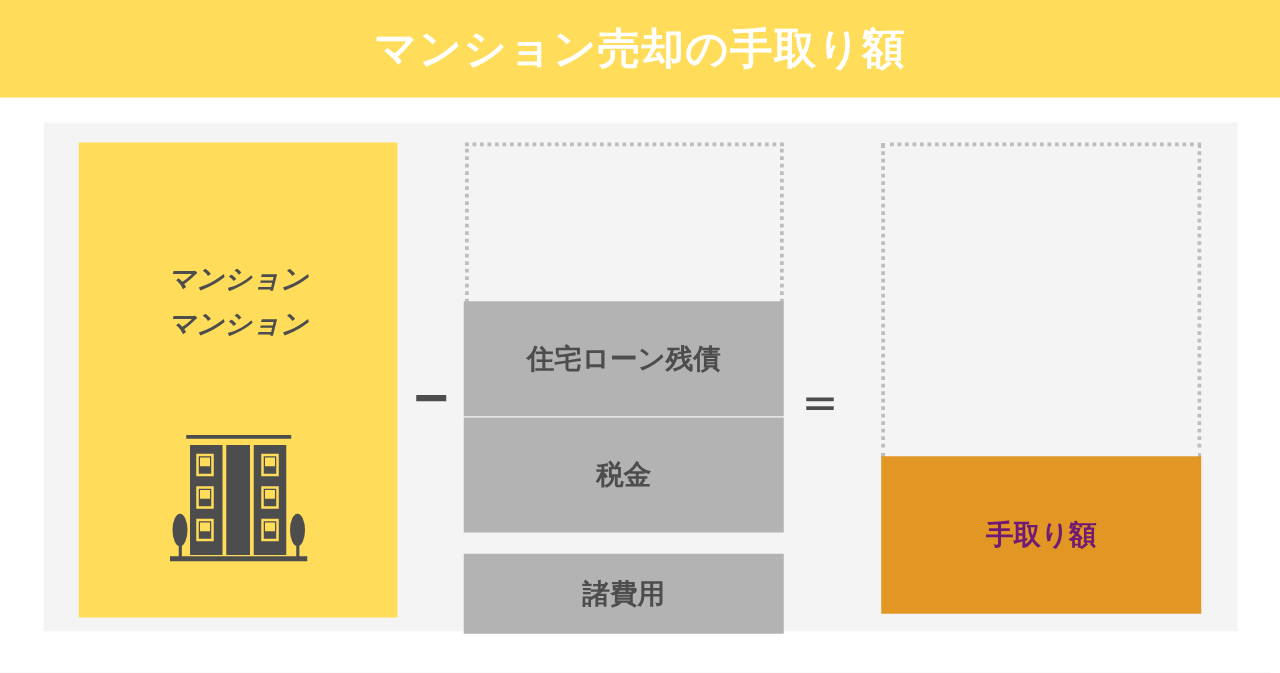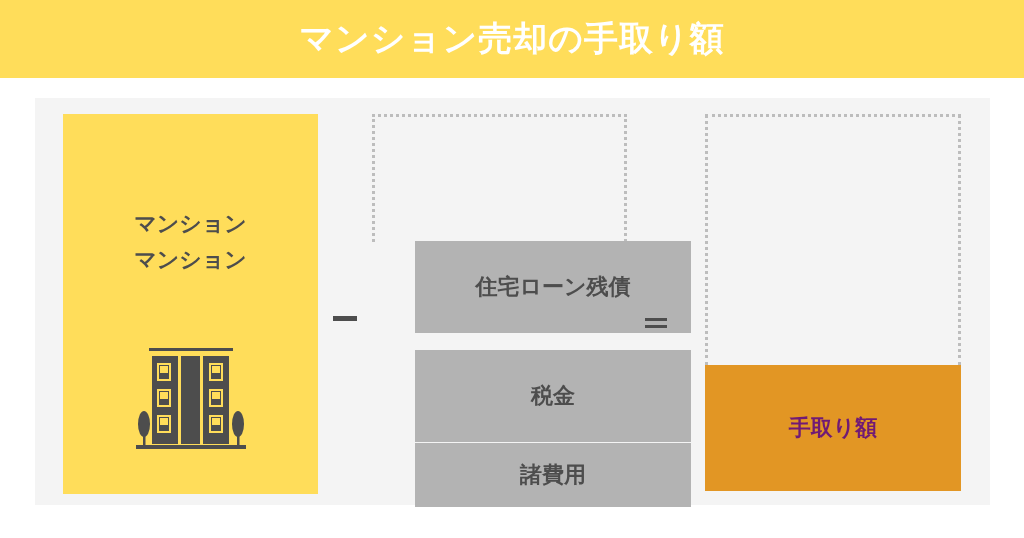--- a/index.html
+++ b/index.html
@@ -4,33 +4,33 @@
 <style>
   html, body { margin:0; padding:0; }
   body { width:1024px; height:538px; background:#ffffff; position:relative; overflow:hidden;
          font-family:"DejaVu Sans", "Liberation Sans", sans-serif; }
   .header { position:absolute; left:0; top:0; width:1024px; height:78px; background:#ffdd5a;
             display:flex; align-items:center; justify-content:center; }
   .header-title { color:#ffffff; font-weight:bold; font-size:34px; letter-spacing:1px; }
   .panel { position:absolute; left:35px; top:98px; width:955px; height:407px; background:#f4f4f4; }
   .box-price { position:absolute; left:63px; top:114px; width:255px; height:380px; background:#ffdd5a; }
   .price-label { position:absolute; left:0; top:92px; width:255px; text-align:center;
-                 color:#4d4d4d; font-weight:bold; font-size:22px; line-height:36px; }
+                 color:#4d4d4d; font-weight:bold; font-size:22px; line-height:36px;font-style:italic; }
   .building { position:absolute; left:73px; top:234px; width:110px; height:110px; }
   .op { position:absolute; color:#4d4d4d; font-weight:bold; }
   .op-minus { left:333px; top:316px; width:24px; height:5px; background:#4d4d4d; }
   .op-eq1 { left:645px; top:318px; width:22px; height:3px; background:#4d4d4d; }
   .op-eq2 { left:645px; top:325px; width:22px; height:3px; background:#4d4d4d; }
   .dotted { position:absolute; border:3px dotted #bdbdbd; border-bottom:none; box-sizing:border-box; }
   .col-mid-dotted { left:372px; top:114px; width:255px; height:128px; }
   .col-right-dotted { left:705px; top:114px; width:256px; height:252px; }
-  .deduct { position:absolute; left:371px; width:276px; background:#b3b3b3; display:flex;
-            align-items:center; justify-content:center; color:#4d4d4d; font-weight:bold; font-size:22px;margin-left:44px; }
+  .deduct { position:absolute; left:371px; width:256px; background:#b3b3b3; display:flex;
+            align-items:center; justify-content:center; color:#4d4d4d; font-weight:bold; font-size:22px; }
   .deduct-loan { top:241px; height:92px; }
-  .deduct-tax { top:350px; height:92px; }
+  .deduct-tax { top:334px; height:92px; }
   .deduct-fees { top:443px; height:64px;justify-content:center; }
   .net { position:absolute; left:705px; top:365px; width:256px; height:126px; background:#e29624;
          display:flex; align-items:center; justify-content:center; color:#701a75; font-weight:bold; font-size:22px; }
 </style>
 </head>
 <body>
 
 <div class="header">
   <span class="header-title">マンション売却の手取り額</span>
 </div>

